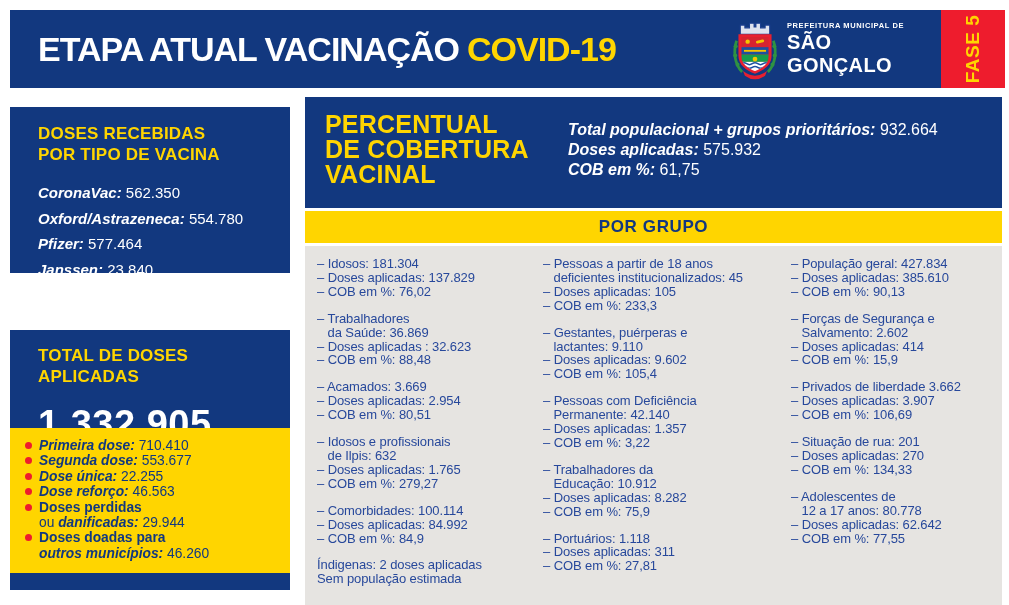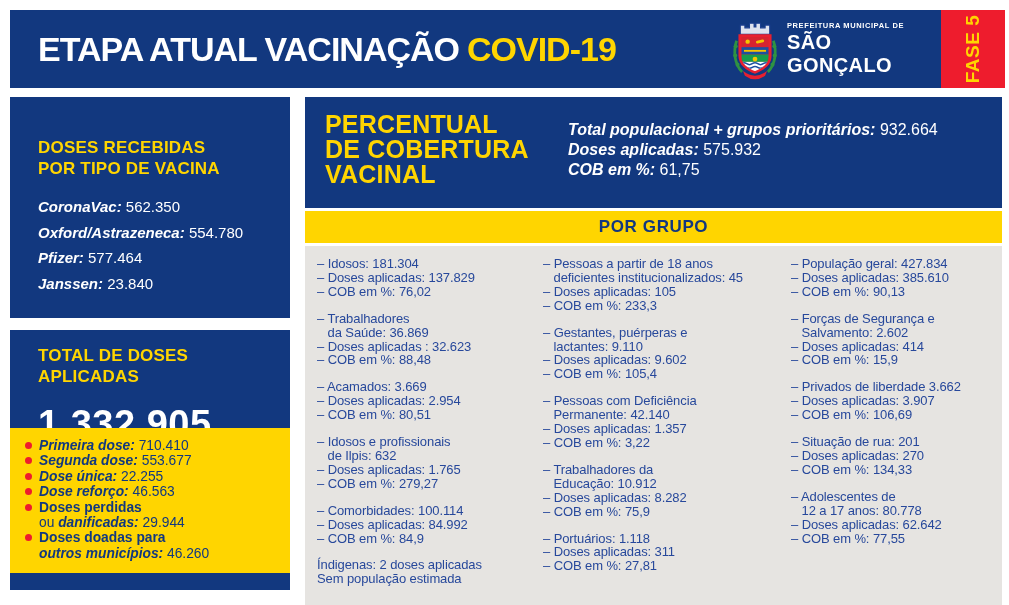--- a/index.html
+++ b/index.html
@@ -20,22 +20,22 @@
   .logo{position:absolute;left:722px;top:0;height:78px;display:flex;align-items:center;}
   .logo svg{display:block;}
   .logo-text{margin-left:9px;color:var(--white);}
   .logo-small{font-size:7.5px;font-weight:bold;letter-spacing:0.6px;margin-bottom:1px;}
   .logo-big{font-size:20px;font-weight:bold;letter-spacing:0.4px;}
   .phase{position:absolute;left:941px;top:10px;width:64px;height:78px;background:var(--red);}
   .phase span{position:absolute;left:50%;top:50%;transform:translate(-50%,-50%) rotate(-90deg);
               color:var(--yellow);font-size:19px;font-weight:bold;letter-spacing:0.5px;white-space:nowrap;}
 
   
-  .box1{position:absolute;left:10px;top:97px;width:280px;height:221px;background:var(--navy);
-        padding:40px 0 0 28px;}
+  .box1{position:absolute;left:10px;top:107px;width:280px;height:166px;background:var(--navy);
+        padding:16px 0 0 28px;}
   .box-title{color:var(--yellow);font-size:17px;font-weight:bold;line-height:21px;letter-spacing:0.2px;}
   .vax-list{margin-top:15px;}
   .vax-row{color:var(--white);font-size:15px;line-height:25.5px;white-space:nowrap;}
   .b{font-weight:bold;font-style:italic;}
   .total-bar{position:absolute;left:0;top:175px;width:100%;height:26px;background:var(--red);
              display:flex;align-items:center;padding-left:28px;color:var(--white);
              font-size:18px;font-weight:bold;letter-spacing:0.2px;}
 
   .box2{position:absolute;left:10px;top:330px;width:280px;height:260px;background:var(--navy);
         padding:15px 0 0 28px;}

